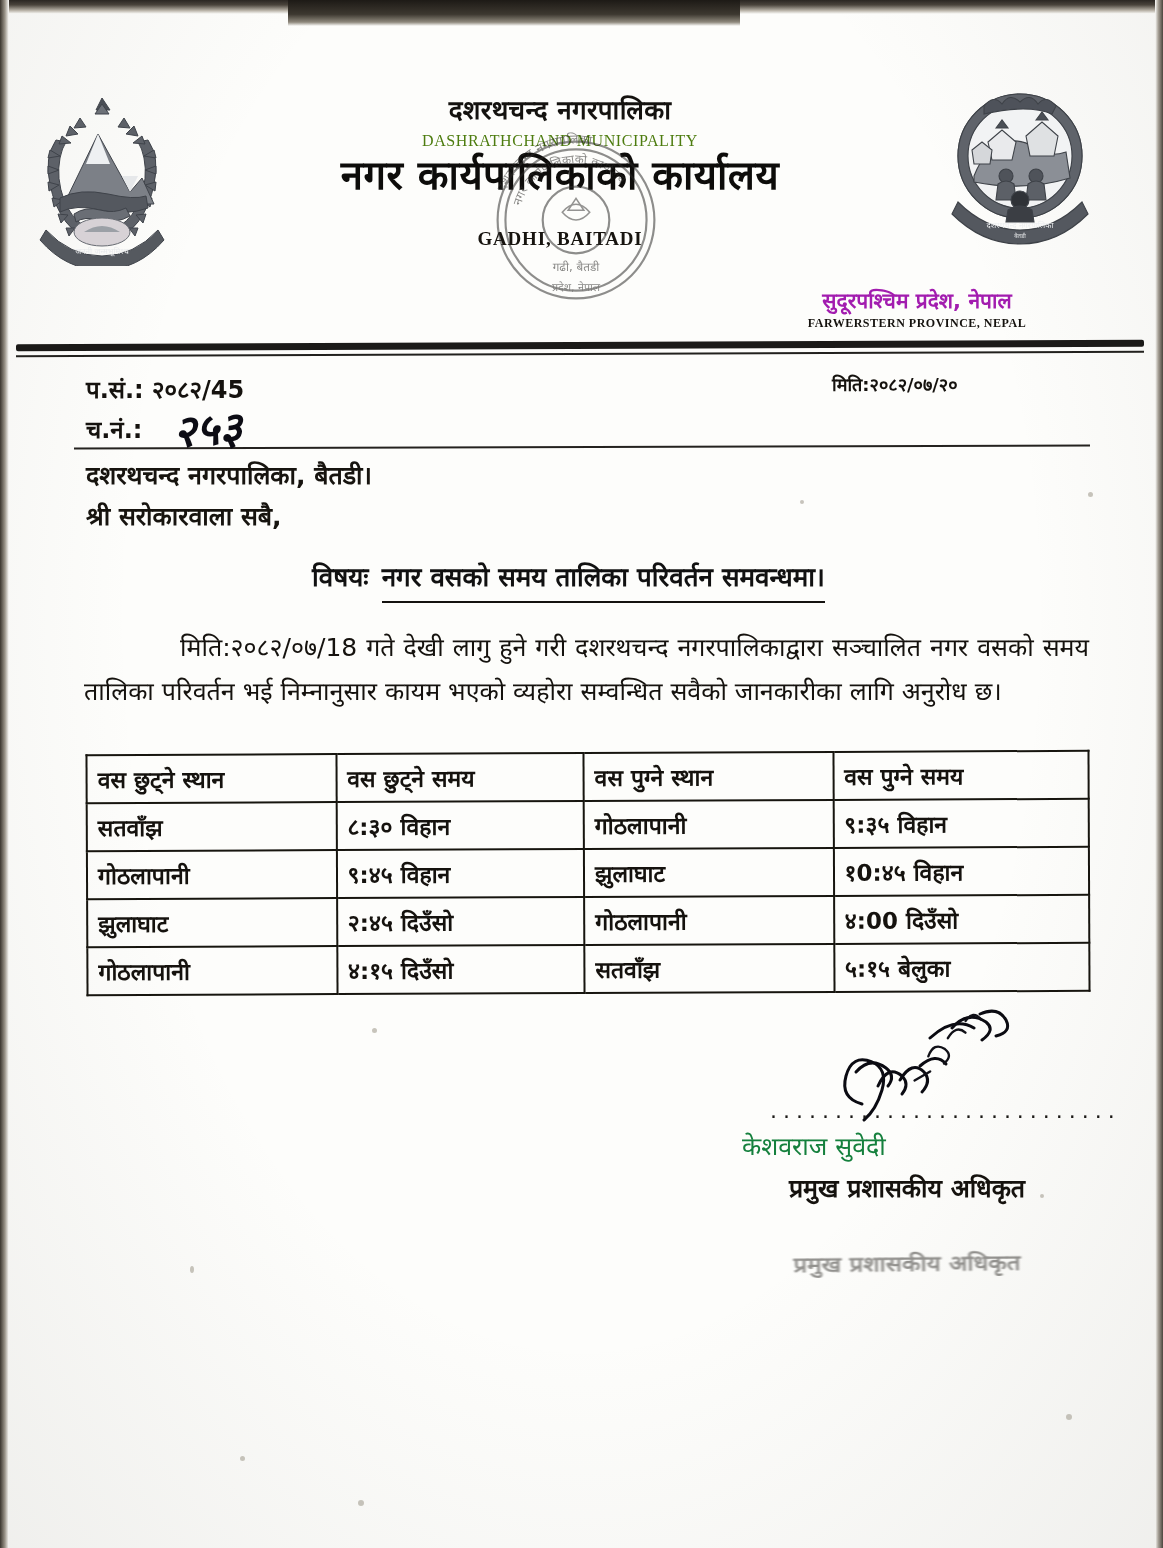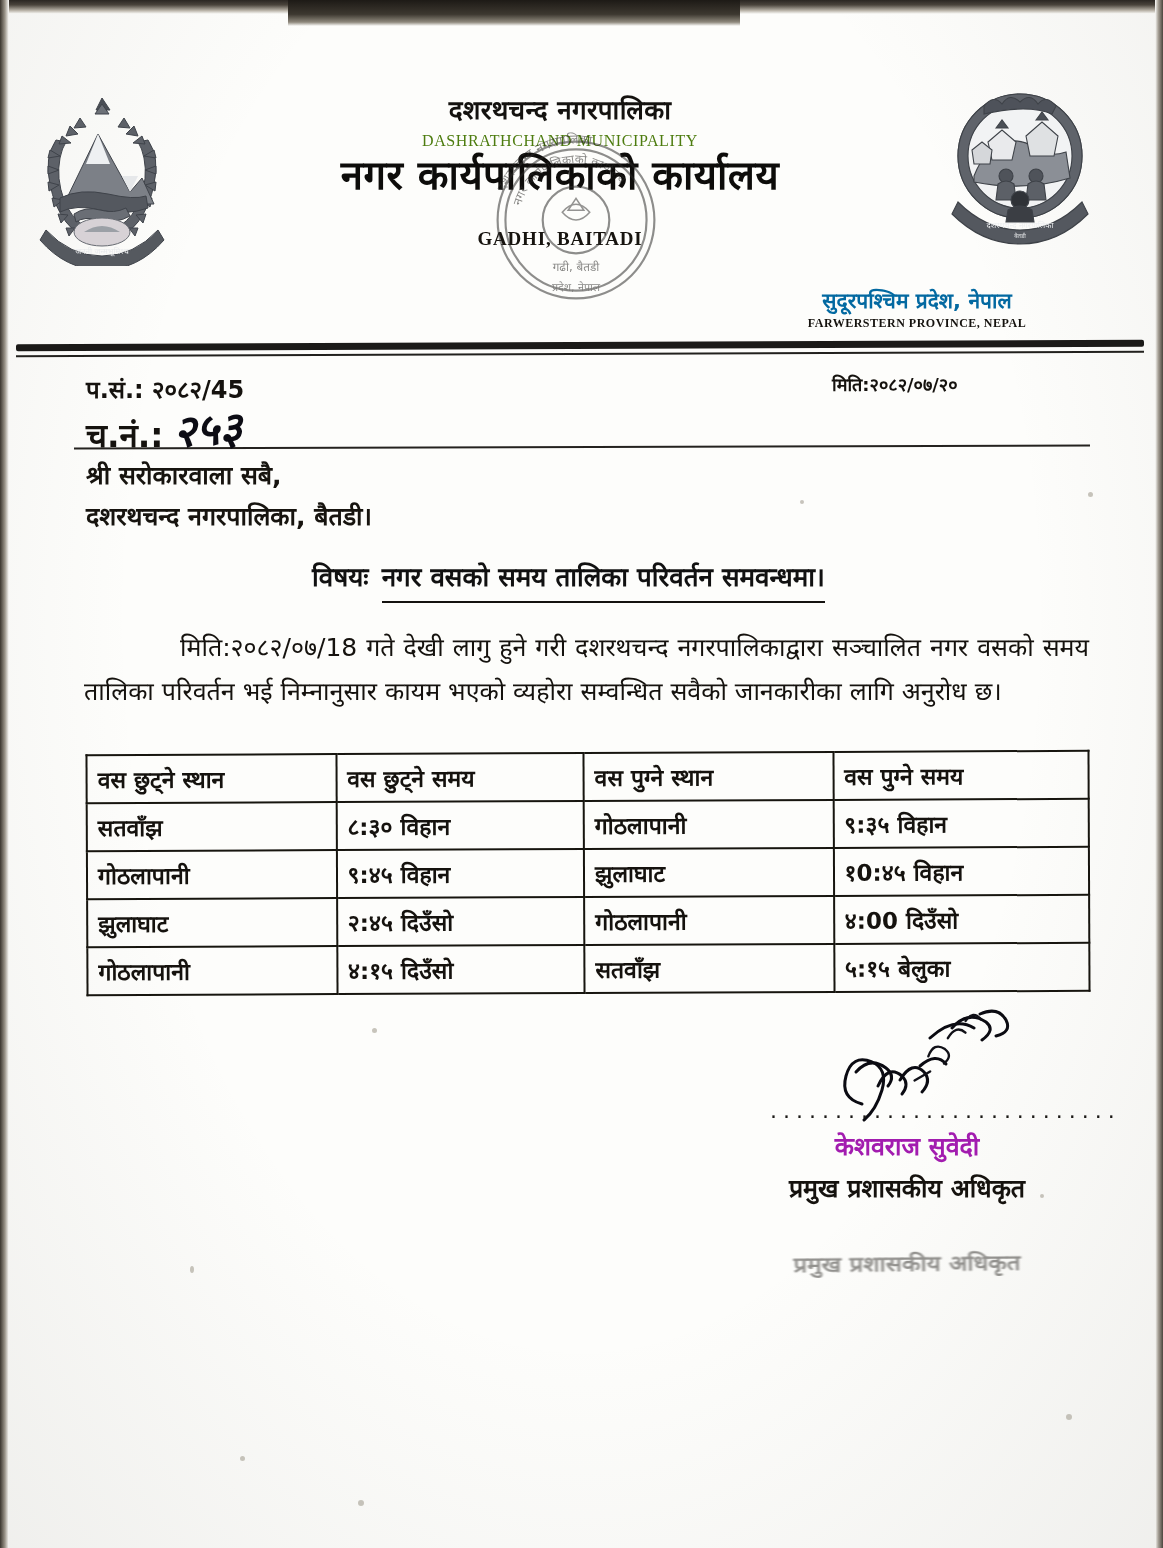--- a/index.html
+++ b/index.html
@@ -81,21 +81,21 @@
     letter-spacing: 1.1px; margin-top: 6px;
   }
   .head-en-3 {
     font-size: 19px; font-weight: 700; color: #17140f;
     font-family: "Liberation Serif", "DejaVu Serif", serif;
     letter-spacing: .8px; margin-top: 30px;
   }
   .prov-block {
     position: absolute; left: 742px; top: 286px; width: 350px; text-align: center;
   }
-  .prov-np { font-size: 21px; font-weight: 600; color: #0369a1; }
+  .prov-np { font-size: 21px; font-weight: 600; color: #a21caf; }
   .prov-en {
     font-size: 12px; font-weight: 700; color: #15120e; margin-top: 2px;
     font-family: "Liberation Serif", "DejaVu Serif", serif; letter-spacing: .5px;
   }
 
   
   .office-stamp {
     position: absolute; left: 478px; top: 122px; width: 196px; height: 196px;
     opacity: .62; pointer-events: none;
   }
@@ -119,21 +119,21 @@
     background: #24221f; transform: rotate(-0.18deg);
   }
 
   
   .ref-no {
     position: absolute; left: 86px; top: 372px;
     font-size: 24px; font-weight: 600; color: #15120e;
   }
   .ch-no {
     position: absolute; left: 86px; top: 412px;
-    font-size: 33px; font-weight: 600; color: #15120e;
+    font-size: 24px; font-weight: 600; color: #15120e;
   }
   .ch-no-hand {
     position: absolute; left: 173px; top: 398px;
     font-size: 44px; color: #0c0c14;
     font-family: "DejaVu Serif", serif; font-style: italic; font-weight: 700;
     transform: rotate(-4deg);
   }
   .doc-date {
     position: absolute; left: 832px; top: 372px;
     font-size: 18px; font-weight: 600; color: #15120e;
@@ -187,21 +187,21 @@
     position: absolute; left: 812px; top: 1000px; width: 210px; height: 135px;
     pointer-events: none;
   }
   .sig-svg svg { width: 100%; height: 100%; display: block; }
   .sig-dots {
     position: absolute; left: 770px; top: 1098px; width: 260px;
     font-size: 22px; letter-spacing: 6px; color: #1b1916;
   }
   .sig-name {
     position: absolute; left: 742px; top: 1128px; width: 330px;
-    text-align: center; font-size: 25px; font-weight: 700; color: #a21caf;
+    font-size: 25px; font-weight: 400; color: #15803d;
   }
   .sig-title {
     position: absolute; left: 742px; top: 1170px; width: 330px;
     text-align: center; font-size: 25px; font-weight: 600; color: #15120e;
   }
   .sig-smudge {
     position: absolute; left: 742px; top: 1246px; width: 330px;
     text-align: center; font-size: 24px; font-weight: 600;
     color: #3c3a36; opacity: .55; filter: blur(0.9px);
     transform: scaleY(.88) rotate(-0.7deg);
@@ -350,22 +350,22 @@
 
   <div class="ref-no">
     <span>प.सं.:</span>
     <span>२०८२/45</span>
   </div>
   <div class="ch-no">च.नं.:</div>
   <div class="ch-no-hand">२५३</div>
   <div class="doc-date">मिति:२०८२/०७/२०</div>
 
   <div class="addressee">
+    <div>दशरथचन्द नगरपालिका, बैतडी।</div>
     <div>श्री सरोकारवाला सबै,</div>
-    <div>दशरथचन्द नगरपालिका, बैतडी।</div>
   </div>
 
   <div class="subject-wrap">
     <span class="subject-label">विषयः</span>
     <span class="subject-text">नगर वसको समय तालिका परिवर्तन समवन्धमा।</span>
   </div>
 
   <div class="body-text">मिति:२०८२/०७/18 गते देखी लागु हुने गरी दशरथचन्द नगरपालिकाद्वारा सञ्चालित नगर वसको समय तालिका परिवर्तन भई निम्नानुसार कायम भएको व्यहोरा सम्वन्धित सवैको जानकारीका लागि अनुरोध छ।</div>
 
   <table class="tbl">

